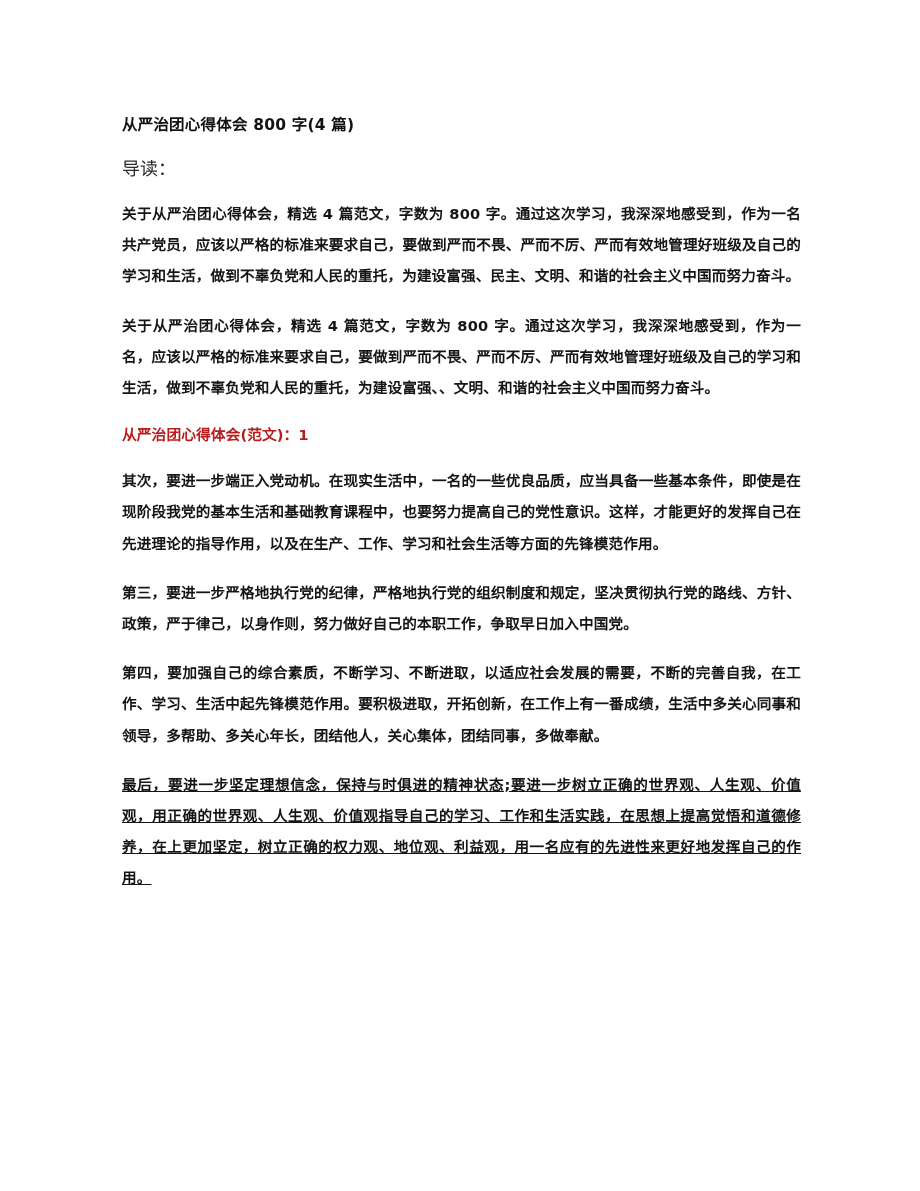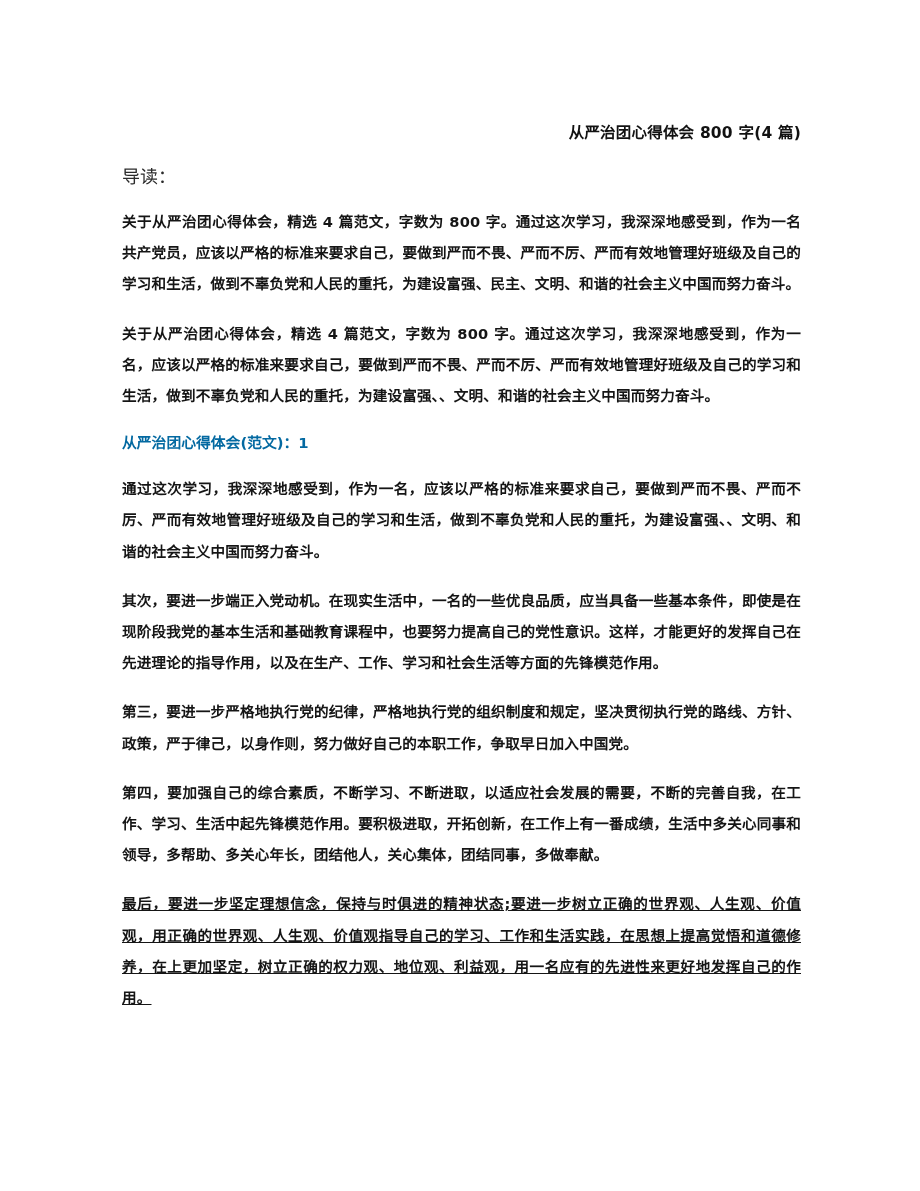--- a/index.html
+++ b/index.html
@@ -32,23 +32,22 @@
     top: 104px;
     width: 679px;
   }
 
   .doc-title {
     font-size: 15.5px;
     font-weight: bold;
     line-height: 26px;
     letter-spacing: 0.2px;
     color: #121212;
-    margin: 16px 0 18px 0;
+    margin: 8px 0 18px 0;
     white-space: nowrap;
-    text-align: right;
   }
 
   .lead-label {
     font-size: 18px;
     font-weight: normal;
     line-height: 26px;
     color: #2b2b2b;
     margin: 0 0 16px 0;
   }
 
@@ -60,21 +59,21 @@
     text-align: justify;
     text-justify: inter-ideograph;
     letter-spacing: 0.15px;
     font-weight: 600;
   }
 
   .section-heading {
     font-size: 14.8px;
     line-height: 28px;
     font-weight: bold;
-    color: #0369a1;
+    color: #b91c1c;
     margin: 0 0 16px 0;
   }
 
   .para:last-child {
     margin-bottom: 0;
     text-decoration: underline;
   }
 </style>
 </head>
 <body>
@@ -85,21 +84,20 @@
     <h1 class="doc-title">从严治团心得体会 800 字(4 篇)</h1>
 
     <div class="lead-label">导读：</div>
 
     <p class="para">关于从严治团心得体会，精选 4 篇范文，字数为 800 字。通过这次学习，我深深地感受到，作为一名共产党员，应该以严格的标准来要求自己，要做到严而不畏、严而不厉、严而有效地管理好班级及自己的学习和生活，做到不辜负党和人民的重托，为建设富强、民主、文明、和谐的社会主义中国而努力奋斗。</p>
 
     <p class="para">关于从严治团心得体会，精选 4 篇范文，字数为 800 字。通过这次学习，我深深地感受到，作为一名，应该以严格的标准来要求自己，要做到严而不畏、严而不厉、严而有效地管理好班级及自己的学习和生活，做到不辜负党和人民的重托，为建设富强、、文明、和谐的社会主义中国而努力奋斗。</p>
 
     <h2 class="section-heading">从严治团心得体会(范文)：1</h2>
 
-    <p class="para">通过这次学习，我深深地感受到，作为一名，应该以严格的标准来要求自己，要做到严而不畏、严而不厉、严而有效地管理好班级及自己的学习和生活，做到不辜负党和人民的重托，为建设富强、、文明、和谐的社会主义中国而努力奋斗。</p>
 
 
     <p class="para">其次，要进一步端正入党动机。在现实生活中，一名的一些优良品质，应当具备一些基本条件，即使是在现阶段我党的基本生活和基础教育课程中，也要努力提高自己的党性意识。这样，才能更好的发挥自己在先进理论的指导作用，以及在生产、工作、学习和社会生活等方面的先锋模范作用。</p>
 
     <p class="para">第三，要进一步严格地执行党的纪律，严格地执行党的组织制度和规定，坚决贯彻执行党的路线、方针、政策，严于律己，以身作则，努力做好自己的本职工作，争取早日加入中国党。</p>
 
     <p class="para">第四，要加强自己的综合素质，不断学习、不断进取，以适应社会发展的需要，不断的完善自我，在工作、学习、生活中起先锋模范作用。要积极进取，开拓创新，在工作上有一番成绩，生活中多关心同事和领导，多帮助、多关心年长，团结他人，关心集体，团结同事，多做奉献。</p>
 
     <p class="para">最后，要进一步坚定理想信念，保持与时俱进的精神状态;要进一步树立正确的世界观、人生观、价值观，用正确的世界观、人生观、价值观指导自己的学习、工作和生活实践，在思想上提高觉悟和道德修养，在上更加坚定，树立正确的权力观、地位观、利益观，用一名应有的先进性来更好地发挥自己的作用。</p>
 

